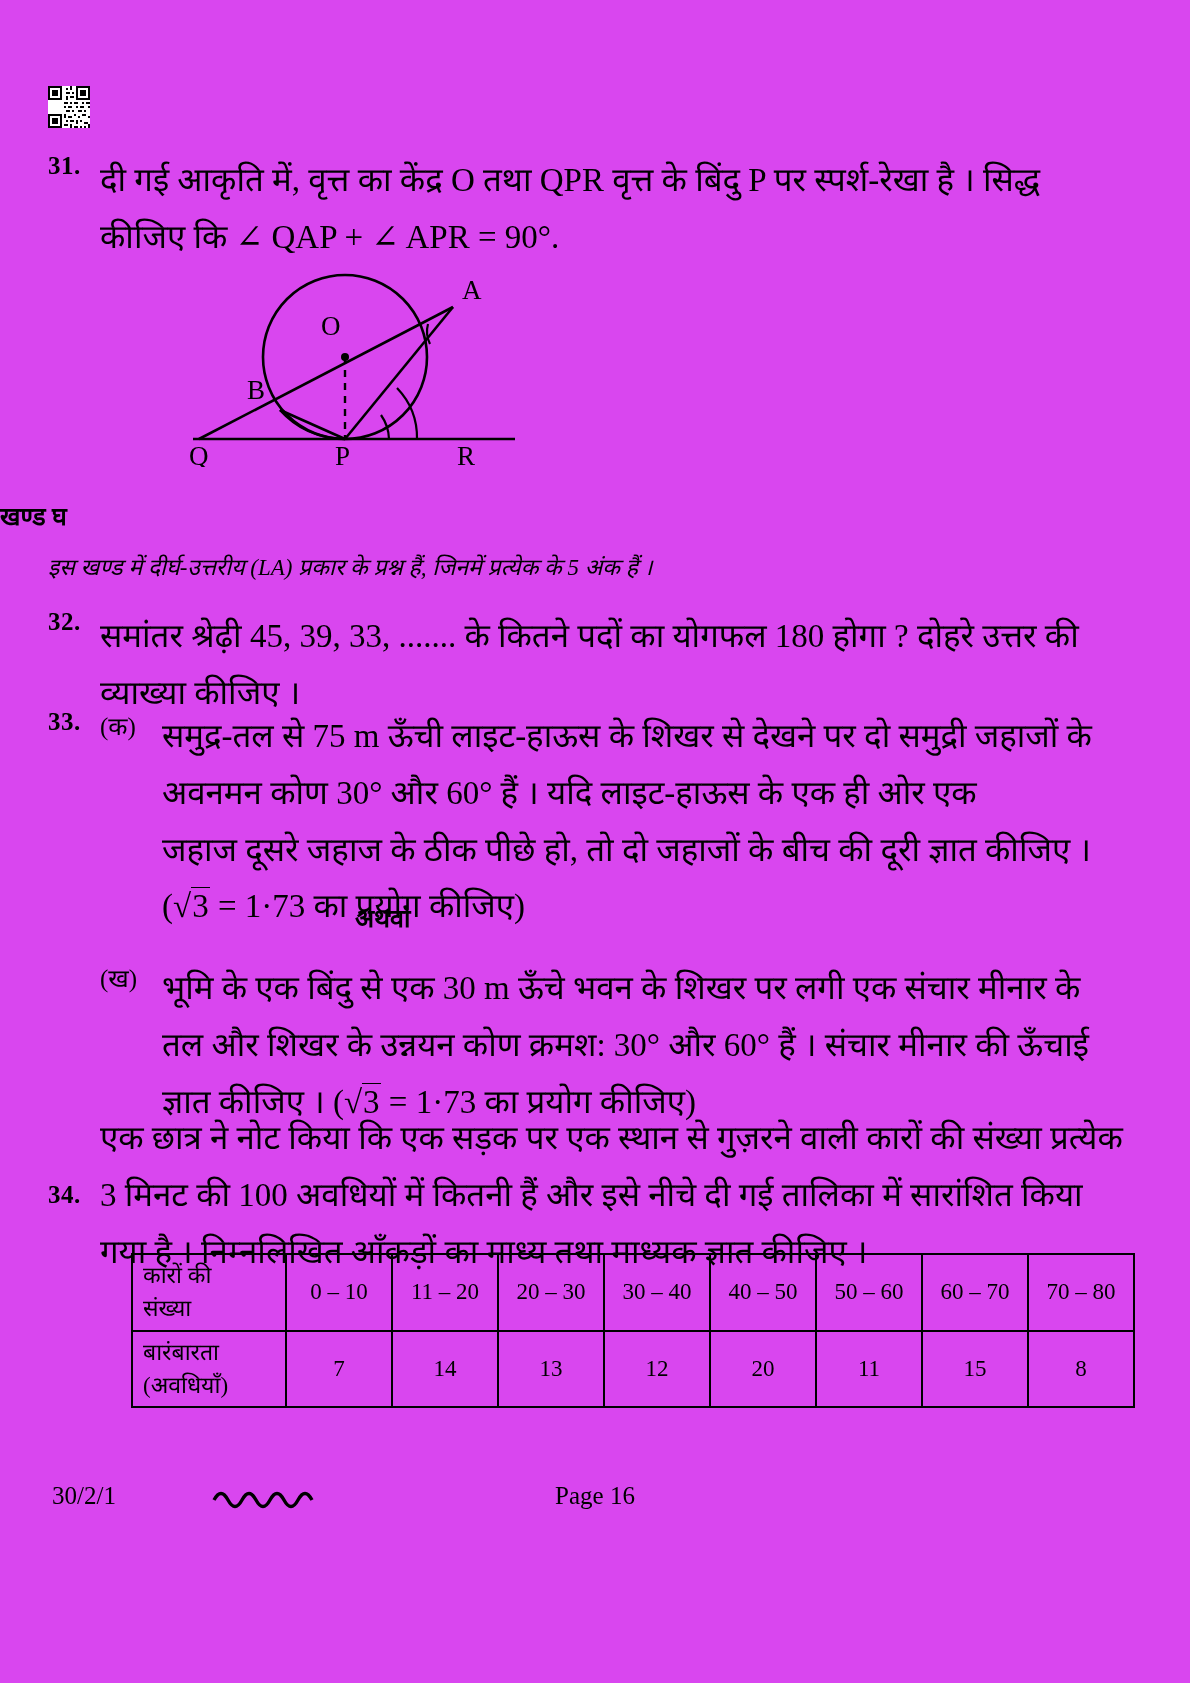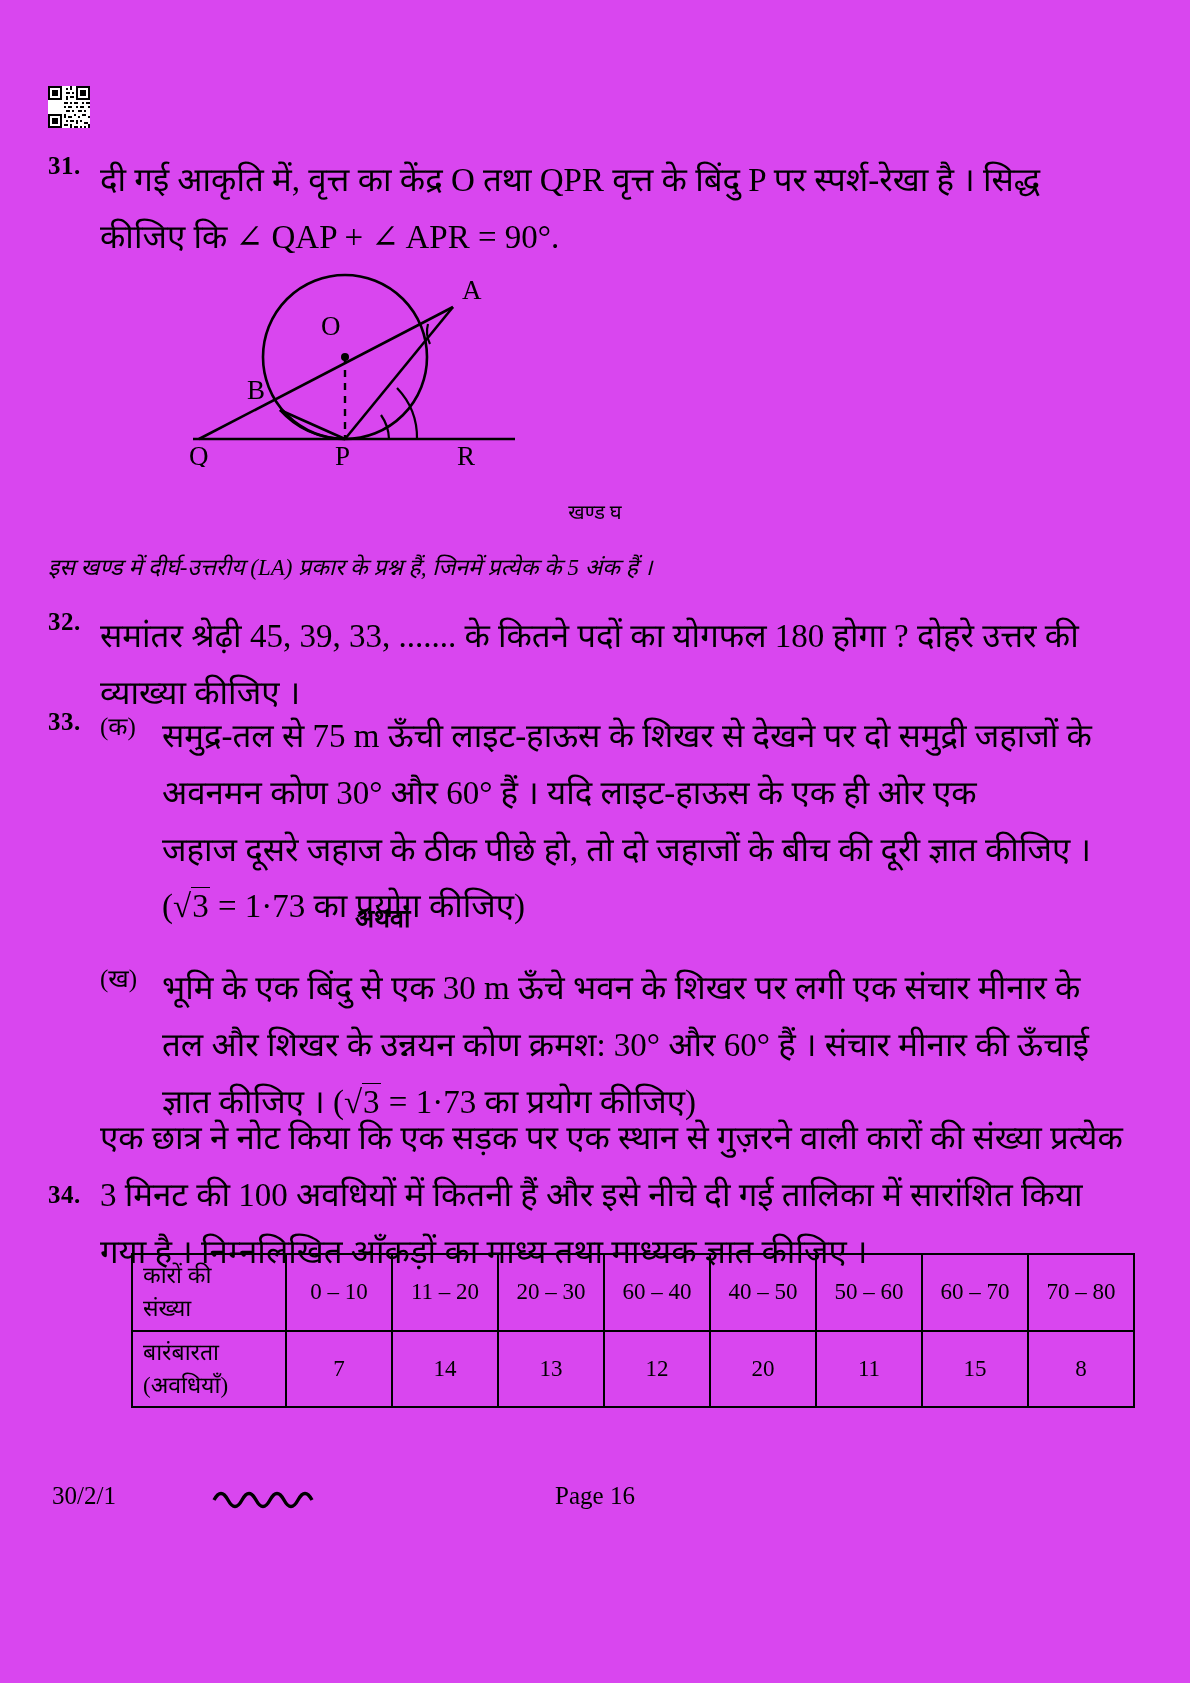--- a/index.html
+++ b/index.html
@@ -56,23 +56,22 @@
   }
   .qbody .ln {
     display: block;
     white-space: nowrap;
   }
 
   
   .section-head {
     position: absolute;
     width: 100%;
-    text-align: center;
-    font-weight: normal;
-    font-size: 20px;
+    font-weight: bold;
+    font-size: 25px;
   }
   .section-note {
     position: absolute;
     left: 48px;
     font-style: italic;
     font-size: 23px;
     white-space: nowrap;
   }
   .alt-word {
     position: absolute;
@@ -308,21 +307,21 @@
   <table class="datatable">
     <tbody>
       <tr>
         <td class="rowhead">
           <div>कारों की</div>
           <div>संख्या</div>
         </td>
         <td class="cell">0 – 10</td>
         <td class="cell">11 – 20</td>
         <td class="cell">20 – 30</td>
-        <td class="cell">60 – 40</td>
+        <td class="cell">30 – 40</td>
         <td class="cell">40 – 50</td>
         <td class="cell">50 – 60</td>
         <td class="cell">60 – 70</td>
         <td class="cell">70 – 80</td>
       </tr>
       <tr>
         <td class="rowhead">
           <div>बारंबारता</div>
           <div>(अवधियाँ)</div>
         </td>

